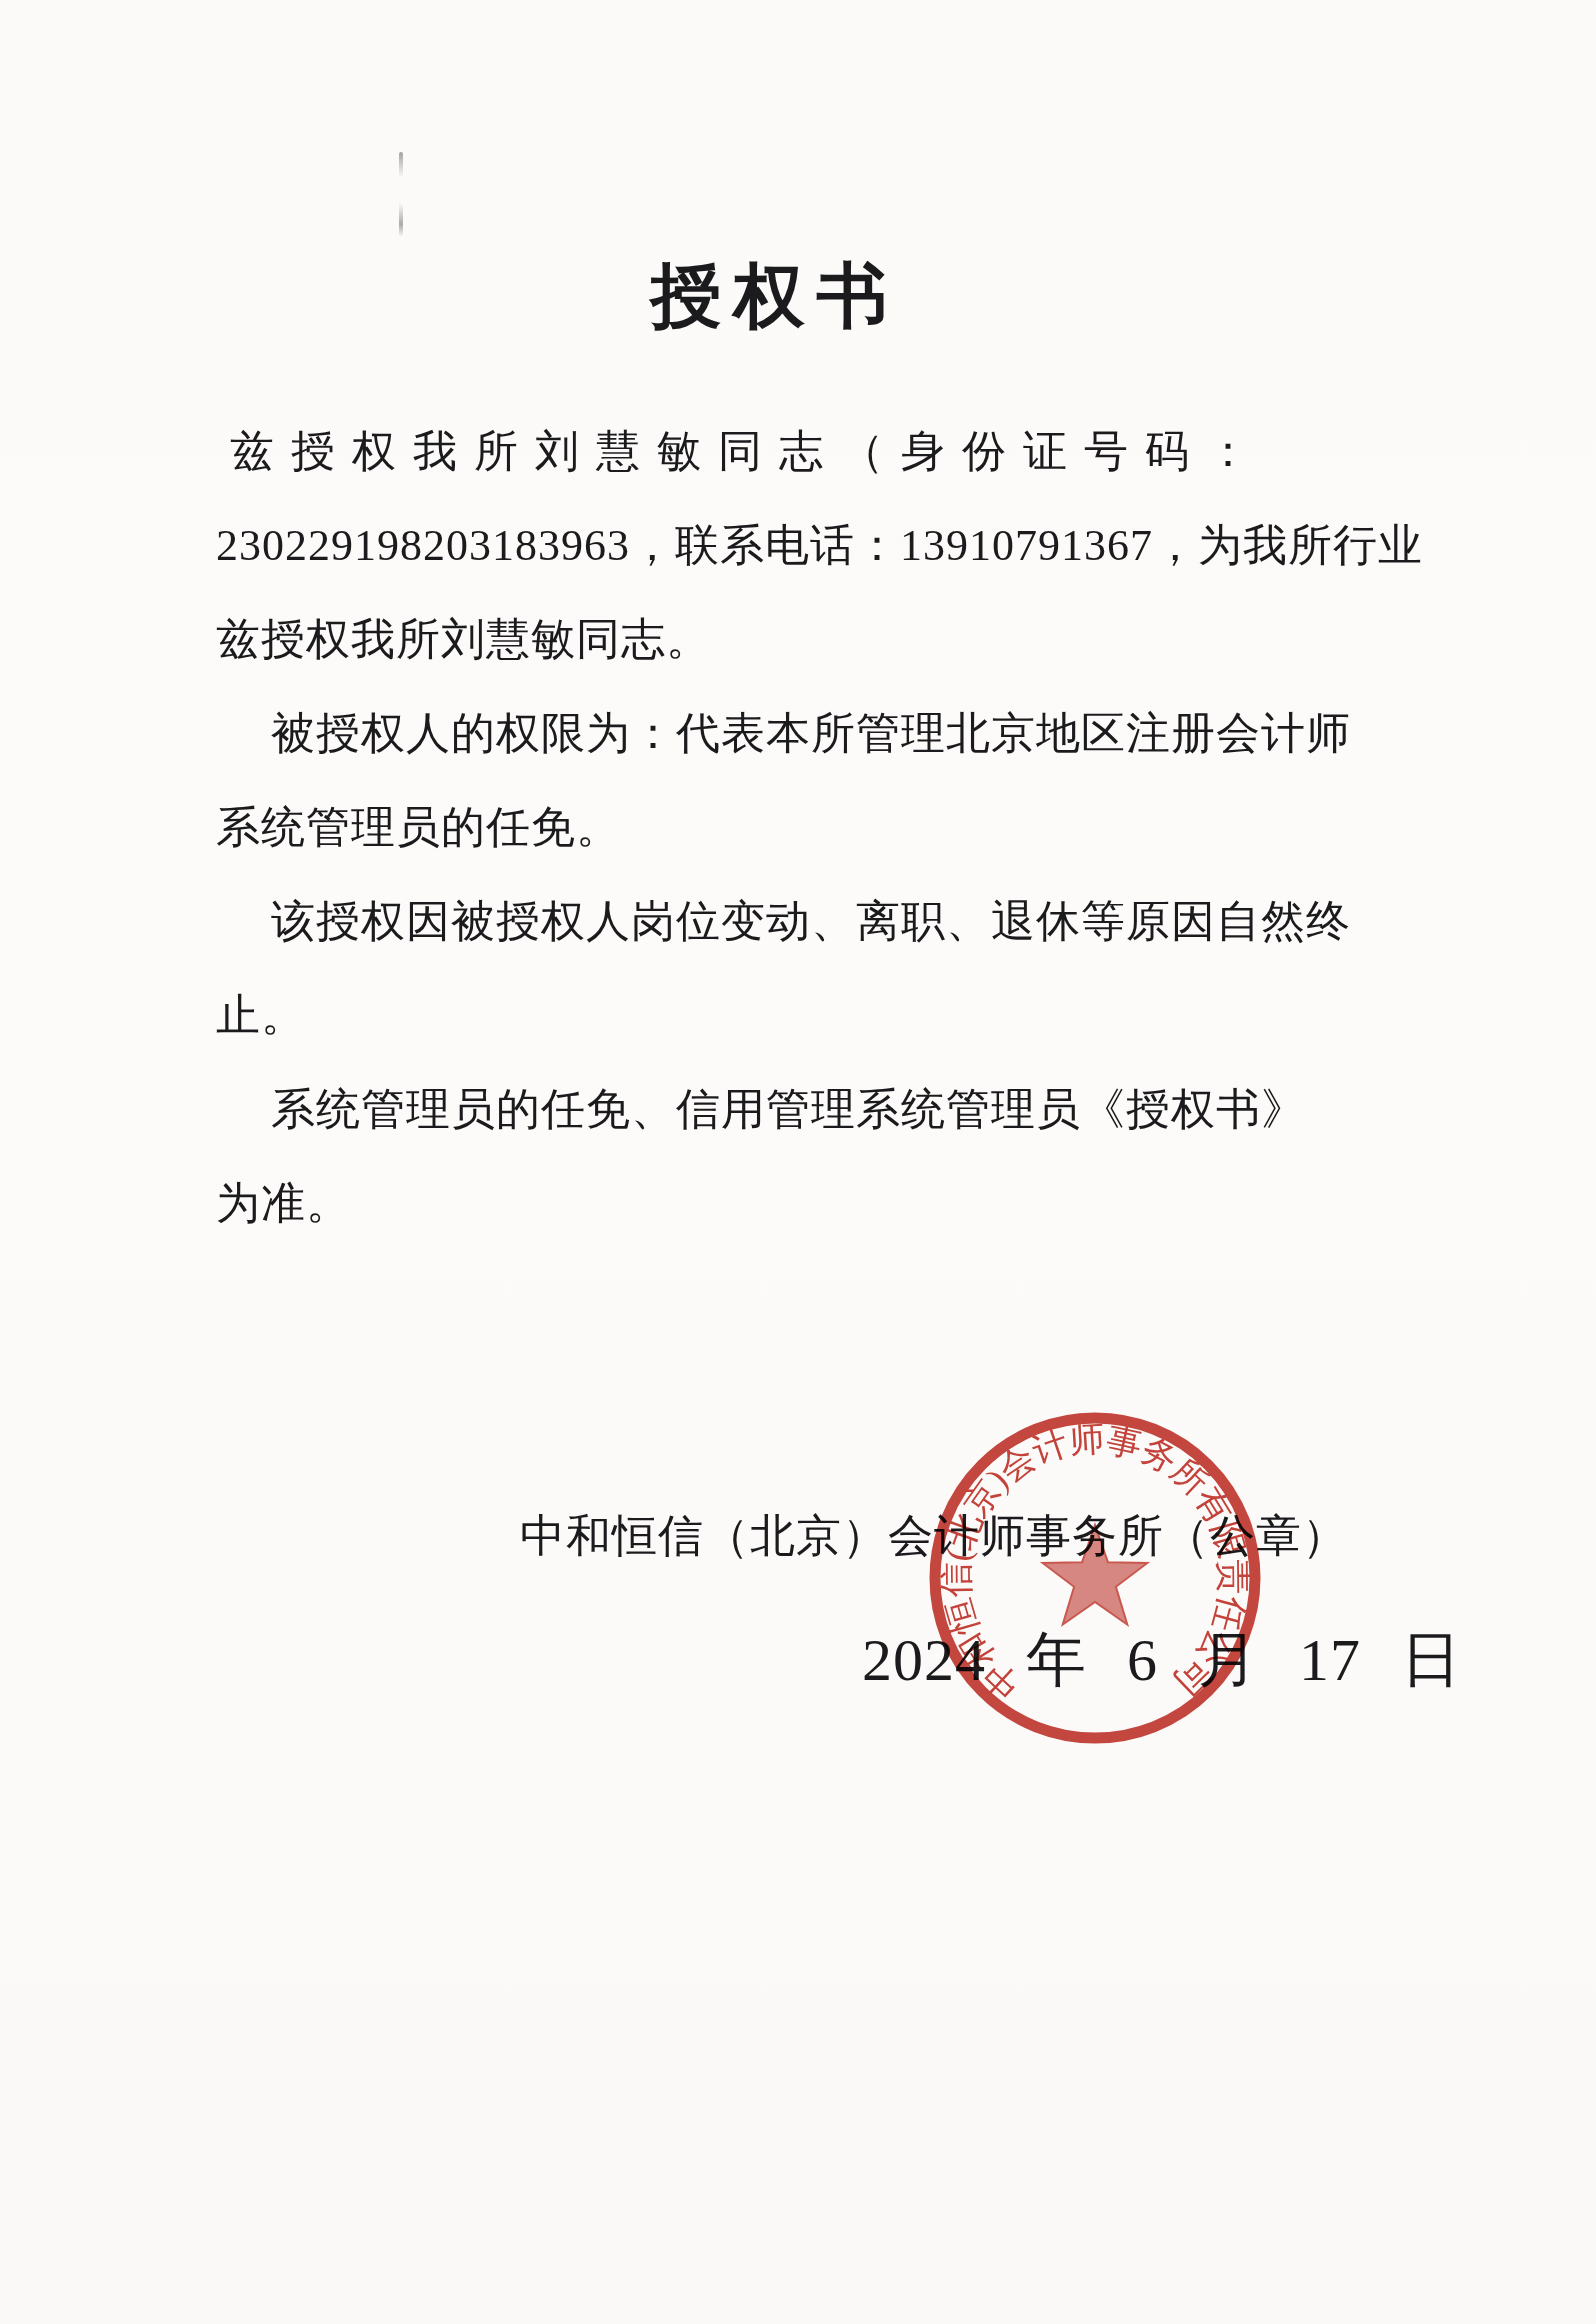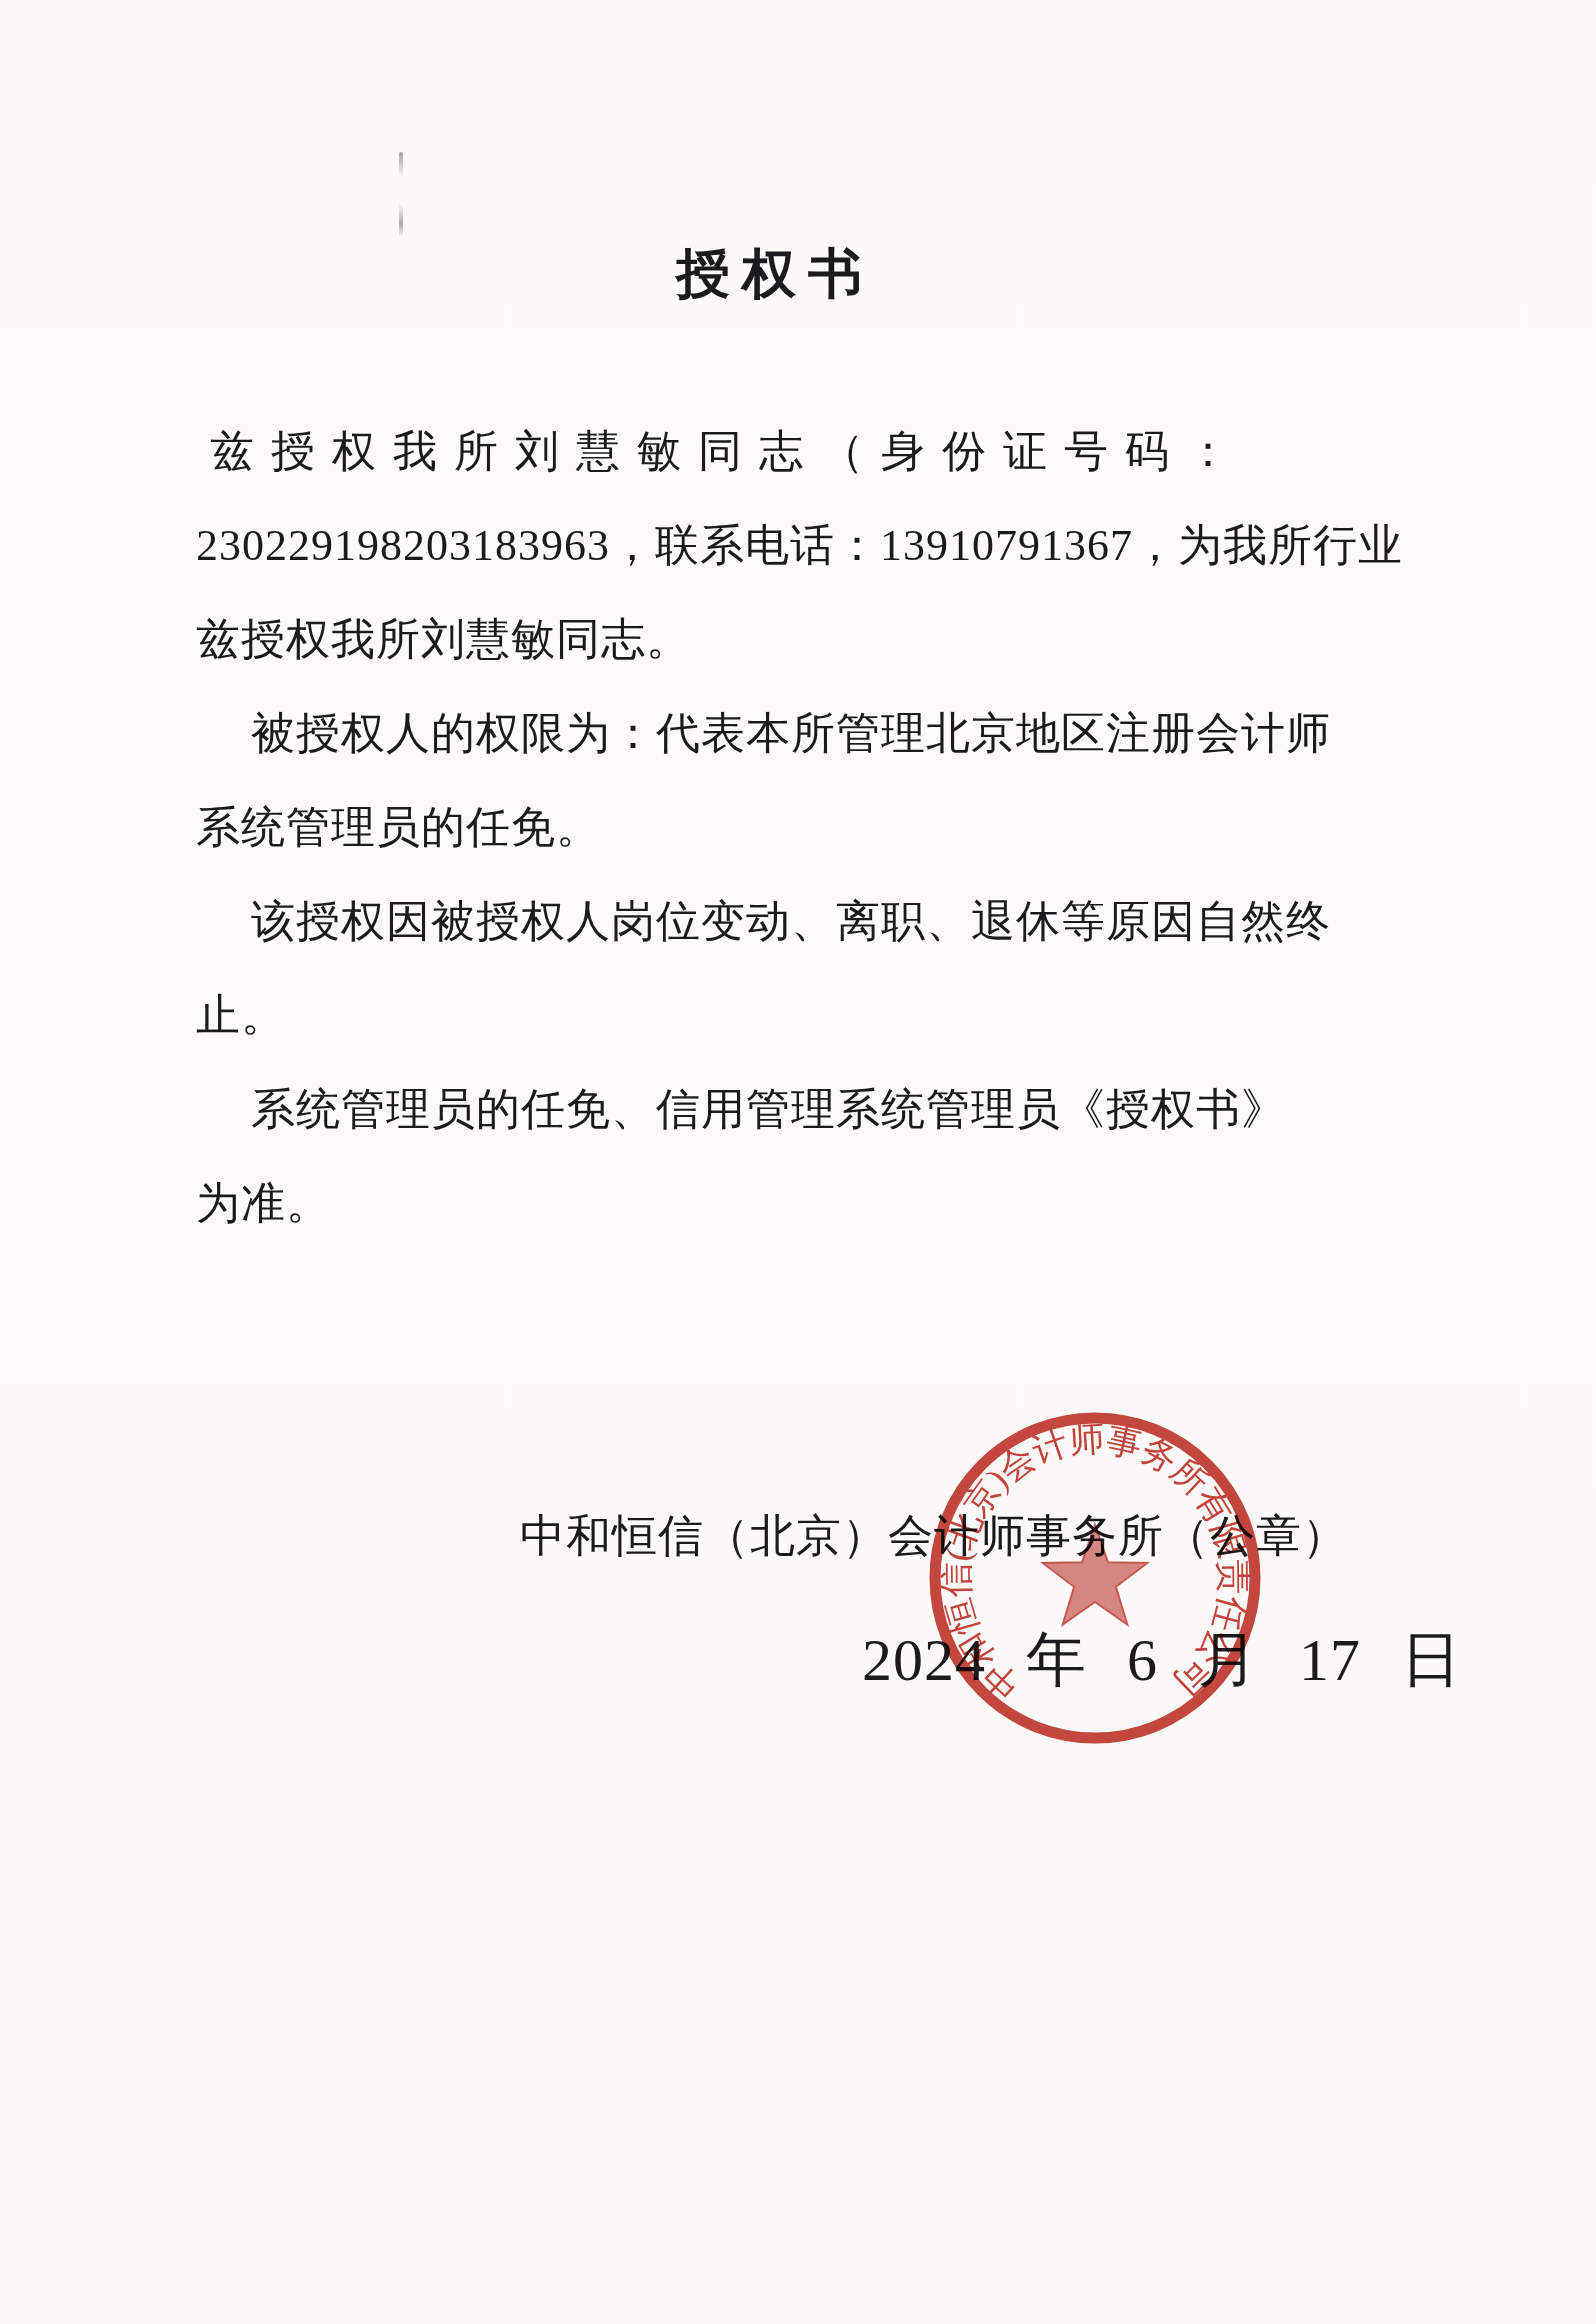--- a/index.html
+++ b/index.html
@@ -9,25 +9,25 @@
     margin:0 auto;
     background:#fcfbfa;
     background-image:linear-gradient(180deg,#fbfaf9 0%,#fcfbfa 40%,#faf9f8 100%);
     overflow:hidden;
     font-family:"Liberation Serif","DejaVu Serif",serif;
     color:#1b1b1d;
   }
   .doc-title{
     position:absolute;top:206px;left:200px;width:1150px;
     text-align:center;
-    font-size:54px;font-weight:bold;letter-spacing:12px;
+    font-size:71px;font-weight:bold;letter-spacing:12px;
     line-height:1.2;
   }
   .body-lines{
-    position:absolute;top:405px;left:196px;width:1160px;
+    position:absolute;top:405px;left:216px;width:1160px;
   }
   .line{
     height:94px;line-height:94px;
     font-size:44px;letter-spacing:1px;
     white-space:nowrap;
   }
   .line.first-line{padding-left:55px;}
   .line.first-line-sm{padding-left:14px;}
   .line.wide-spacing{letter-spacing:17px;}
   .signature-line{

